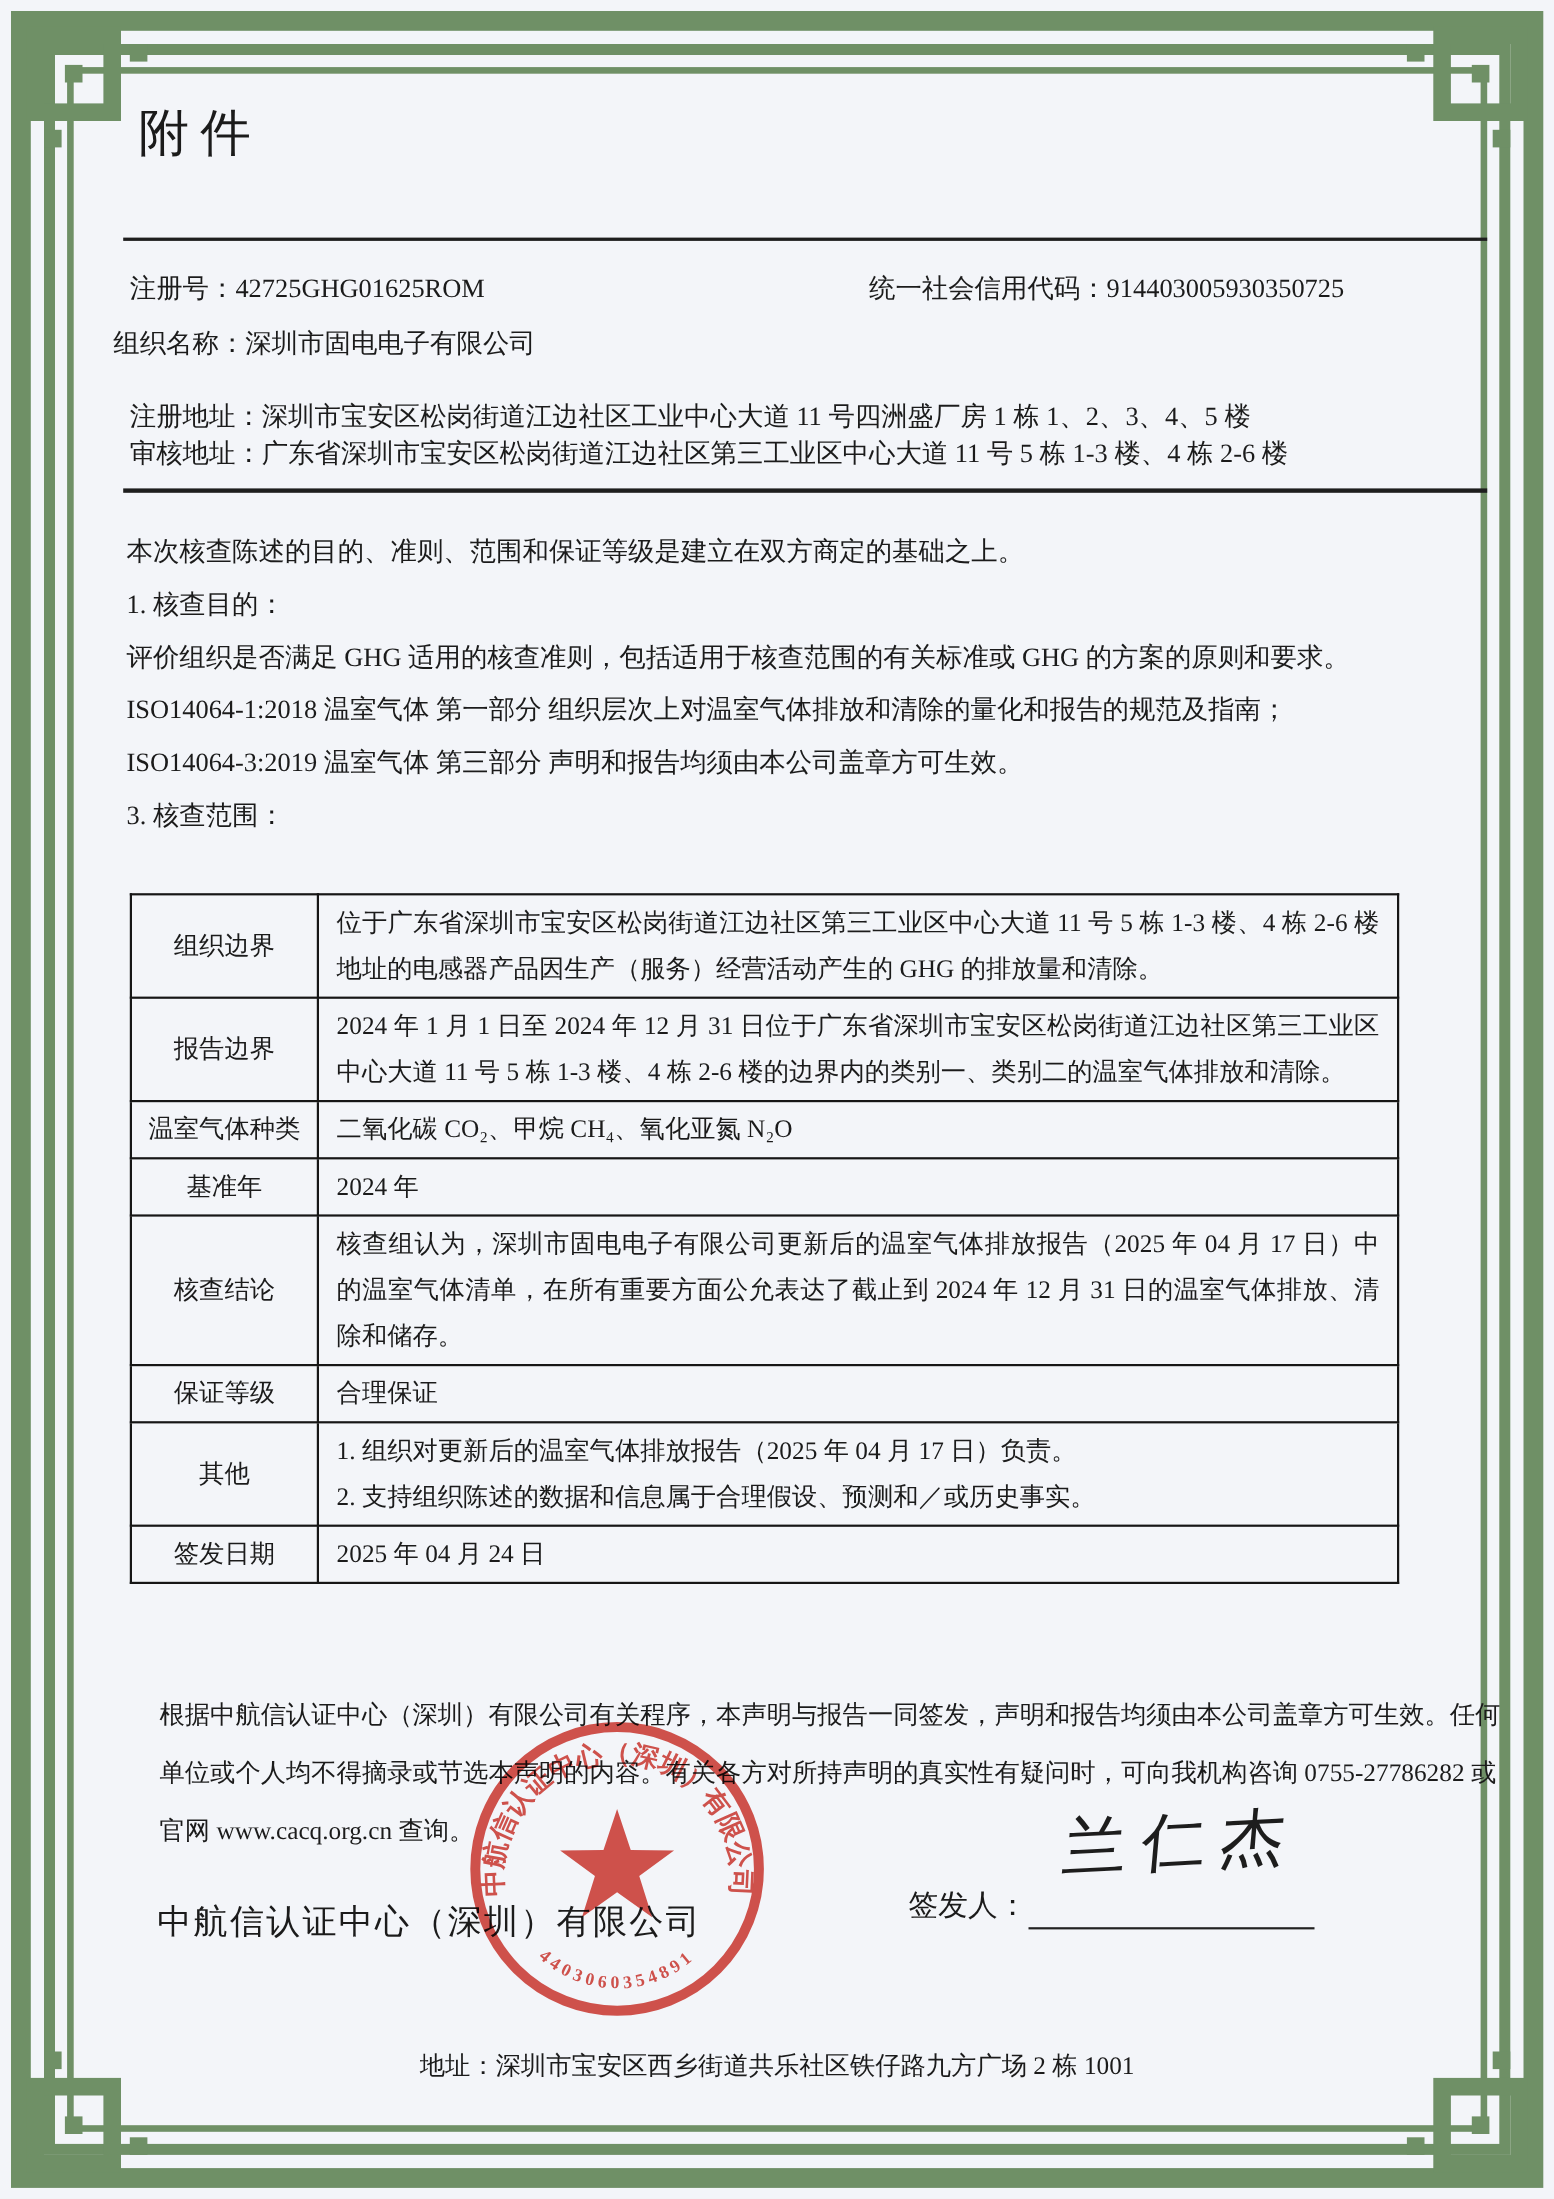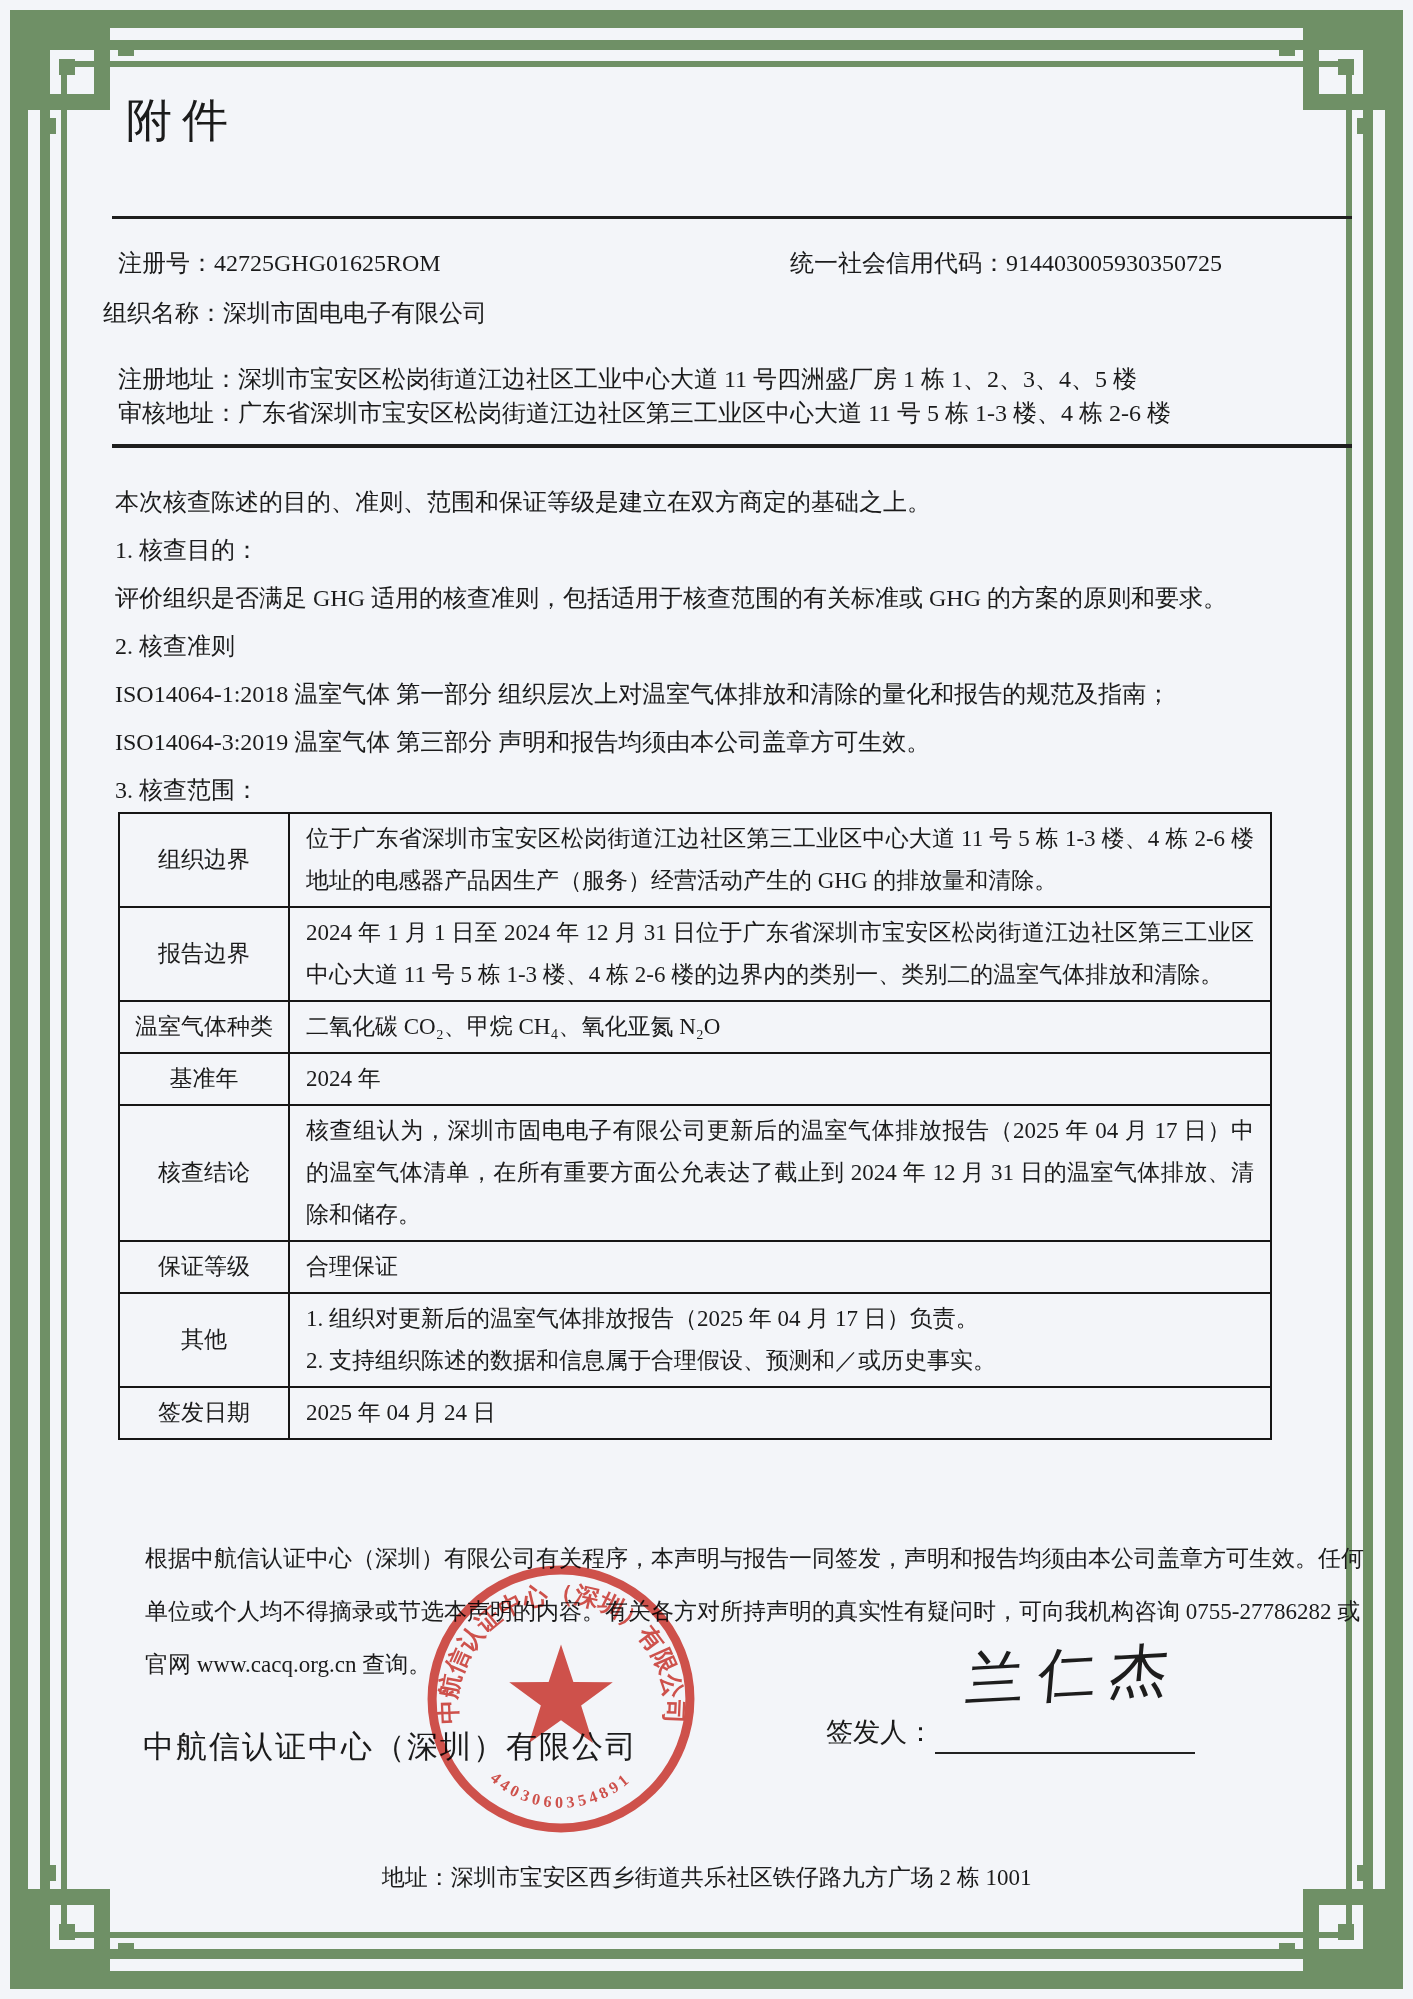--- a/index.html
+++ b/index.html
@@ -86,21 +86,20 @@
   </div>
   <div class="abs hline" style="left:103px;top:298px;">组织名称：深圳市固电电子有限公司</div>
   <div class="abs hline" style="left:118px;top:364px;">注册地址：深圳市宝安区松岗街道江边社区工业中心大道 11 号四洲盛厂房 1 栋 1、2、3、4、5 楼</div>
   <div class="abs hline" style="left:118px;top:398px;">审核地址：广东省深圳市宝安区松岗街道江边社区第三工业区中心大道 11 号 5 栋 1-3 楼、4 栋 2-6 楼</div>
   <div class="rule rule2"></div>
 
   <div class="abs body-block">
     <div class="bline">本次核查陈述的目的、准则、范围和保证等级是建立在双方商定的基础之上。</div>
     <div class="bline">1. 核查目的：</div>
     <div class="bline">评价组织是否满足 GHG 适用的核查准则，包括适用于核查范围的有关标准或 GHG 的方案的原则和要求。</div>
-    <div class="bline">2. 核查准则</div>
     <div class="bline">ISO14064-1:2018 温室气体 第一部分 组织层次上对温室气体排放和清除的量化和报告的规范及指南；</div>
     <div class="bline">ISO14064-3:2019 温室气体 第三部分 声明和报告均须由本公司盖章方可生效。</div>
     <div class="bline">3. 核查范围：</div>
   </div>
 
   <table class="scope">
     <tbody>
         <tr>
       <td class="lbl">组织边界</td>
       <td class="cnt">位于广东省深圳市宝安区松岗街道江边社区第三工业区中心大道 11 号 5 栋 1-3 楼、4 栋 2-6 楼地址的电感器产品因生产（服务）经营活动产生的 GHG 的排放量和清除。</td>

